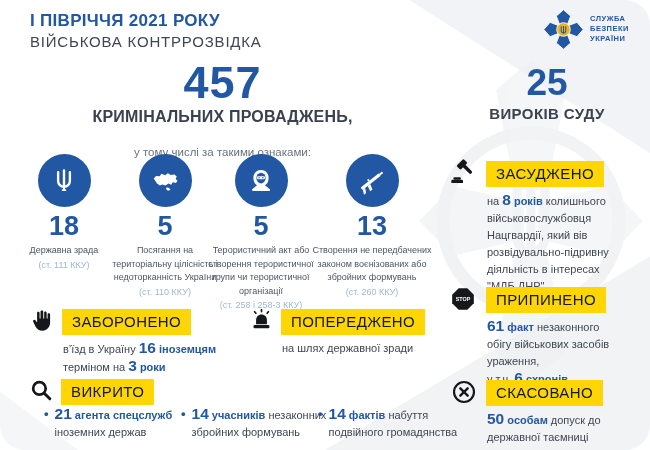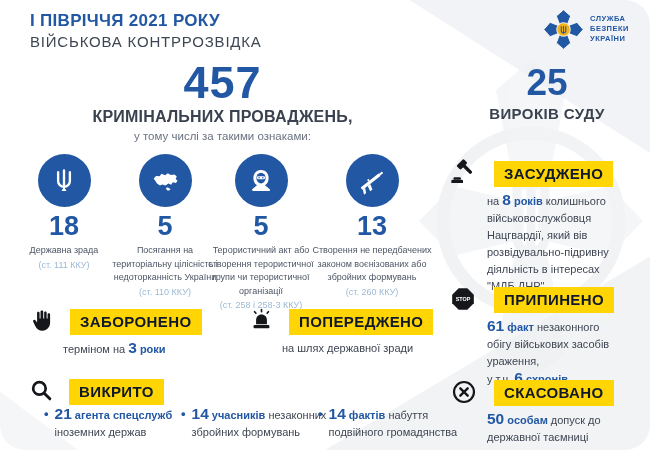--- a/index.html
+++ b/index.html
@@ -17,35 +17,35 @@
   
   .hdr-period{left:30px;top:11px;font-size:17px;font-weight:800;color:#2257a4;letter-spacing:.3px;}
   .hdr-title{left:30px;top:33px;font-size:15px;font-weight:500;color:#3f4653;letter-spacing:.8px;}
   .logo-cross{left:542px;top:8px;width:43px;height:43px;}
   .logo-text{left:590px;top:14px;font-size:7.5px;font-weight:800;color:#2257a4;line-height:1.35;letter-spacing:.5px;}
   .logo-text span{display:block;}
   
   .mainstat{left:85px;top:60px;width:275px;text-align:center;}
   .mainstat .value{font-size:45px;font-weight:800;color:#2257a4;line-height:1;letter-spacing:1px;}
   .mainstat .label{font-size:16px;font-weight:800;color:#3a4250;margin-top:3px;letter-spacing:.2px;}
-  .mainstat .note{font-size:11.5px;color:#6b7380;margin-top:4px;font-weight:500;}
+  .mainstat .note{font-size:11.5px;color:#6b7380;margin-top:20px;font-weight:500;}
   .verdicts{left:452px;top:64px;width:190px;text-align:center;}
   .verdicts .value{font-size:37px;font-weight:800;color:#2257a4;line-height:1;}
   .verdicts .label{font-size:15px;font-weight:800;color:#3a4250;margin-top:4px;letter-spacing:.4px;}
   
   .crime{position:absolute;top:154px;text-align:center;}
   .crime .circle{width:53px;height:53px;border-radius:50%;background:#2257a4;margin:0 auto;
     display:flex;align-items:center;justify-content:center;}
   .crime .value{font-size:27px;font-weight:800;color:#2257a4;margin-top:6px;line-height:1;text-align:center;}
   .crime .caption{font-size:9px;font-weight:500;color:#4c5564;line-height:1.5;margin-top:4px;}
   .crime .ref{font-size:9px;font-weight:400;color:#9cb9d5;margin-top:2px;}
   .c1{left:17px;width:94px;} .c2{left:109px;width:112px;} .c3{left:201px;width:120px;} .c4{left:309px;width:126px;}
   
-  .ylabel{display:inline-block;background:#ffd503;color:#10192a;font-size:15px;font-weight:700;
-    padding:4px 10px 3px 10px;letter-spacing:.4px;line-height:1.25;margin-left:8px;}
+  .ylabel{display:inline-block;background:#ffd503;color:#10192a;font-size:15px;font-weight:400;
+    padding:4px 10px 3px 10px;letter-spacing:.4px;line-height:1.25;}
   .sec-icon{position:absolute;}
   .body-txt{position:absolute;font-size:11px;font-weight:500;color:#3f4653;line-height:1.55;}
   .body-txt .line{display:block;}
   .num-lg{font-size:15.5px;font-weight:800;color:#2257a4;line-height:1;}
   .b-blue{font-weight:700;color:#2257a4;}
   
   .exp-item{position:absolute;top:406px;display:flex;gap:6px;font-size:11px;font-weight:500;line-height:1.5;color:#3f4653;}
   .exp-item .dot{color:#2257a4;font-weight:800;font-size:13px;line-height:1.3;}
 </style>
 </head>
@@ -160,20 +160,21 @@
     <div class="ref">(ст. 260 ККУ)</div>
   </div>
 
   <svg class="sec-icon" style="left:30px;top:308px" width="25" height="25" viewBox="0 0 24 24">
     <path fill="#15171a" d="M11.5 2.5c.7 0 1.2.5 1.2 1.2V10h.9V4.6c0-.7.5-1.2 1.2-1.2s1.2.5 1.2 1.2V10h.9V6.3c0-.7.5-1.2 1.2-1.2s1.2.5 1.2 1.2V14c0 4.4-3.1 7.8-7.3 7.8-3.4 0-5.6-1.8-7-4.6l-2-4.2c-.3-.6 0-1.3.6-1.6.5-.3 1.2-.1 1.6.4l1.6 2V4.9c0-.7.5-1.2 1.2-1.2s1.2.5 1.2 1.2V10h.9V3.7c0-.7.5-1.2 1.2-1.2z"></path>
   </svg>
   <div class="abs" style="left:62px;top:309px">
     <span class="ylabel">ЗАБОРОНЕНО</span>
   </div>
   <div class="body-txt" style="left:63px;top:340px;width:185px">
+    <span class="line"><span>в’їзд в Україну </span><span class="num-lg">16</span><span class="b-blue"> іноземцям</span></span>
     <span class="line"><span>терміном на </span><span class="num-lg">3</span><span class="b-blue"> роки</span></span>
   </div>
 
   <svg class="sec-icon" style="left:249px;top:308px" width="25" height="25" viewBox="0 0 24 24">
     <g stroke="#15171a" stroke-width="1.6" stroke-linecap="round">
       <path d="M12 3.4V1.6"></path>
         <path d="M6.6 5 5.4 3.6"></path>
         <path d="M17.4 5l1.2-1.4"></path>
     </g>
     <path fill="#15171a" d="M12 6.2c-3.1 0-5.2 2.3-5.2 5.3v4h10.4v-4c0-3-2.1-5.3-5.2-5.3z"></path>

